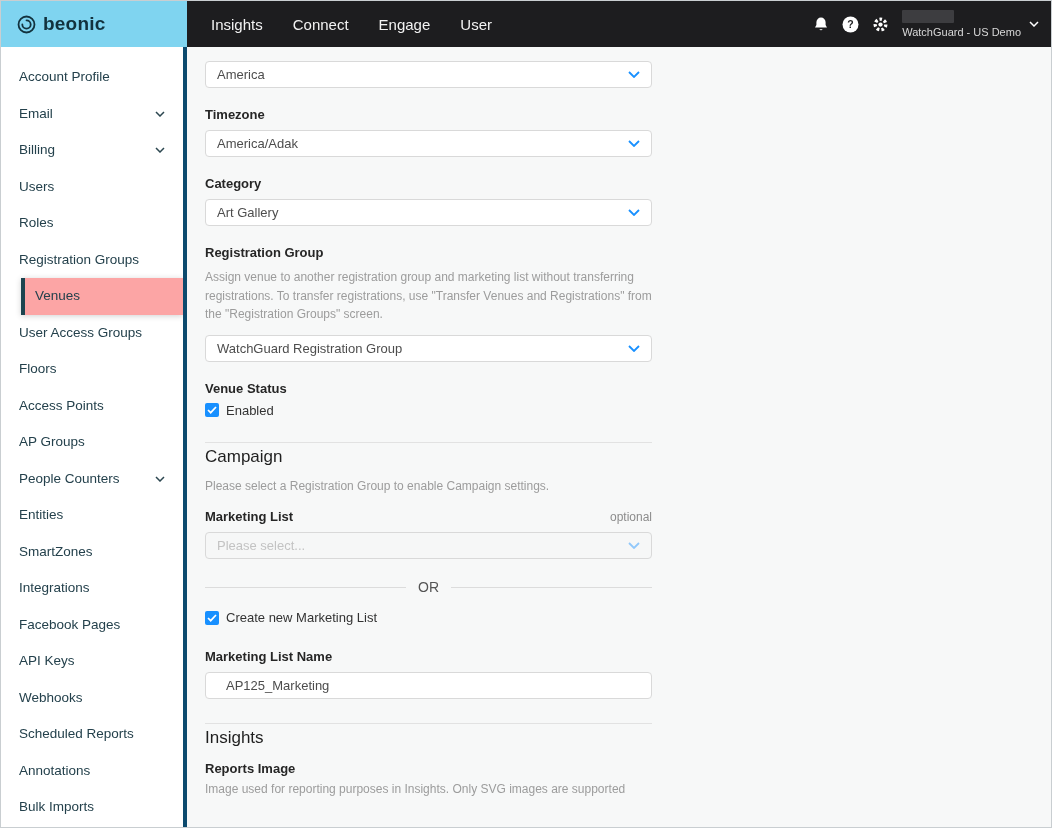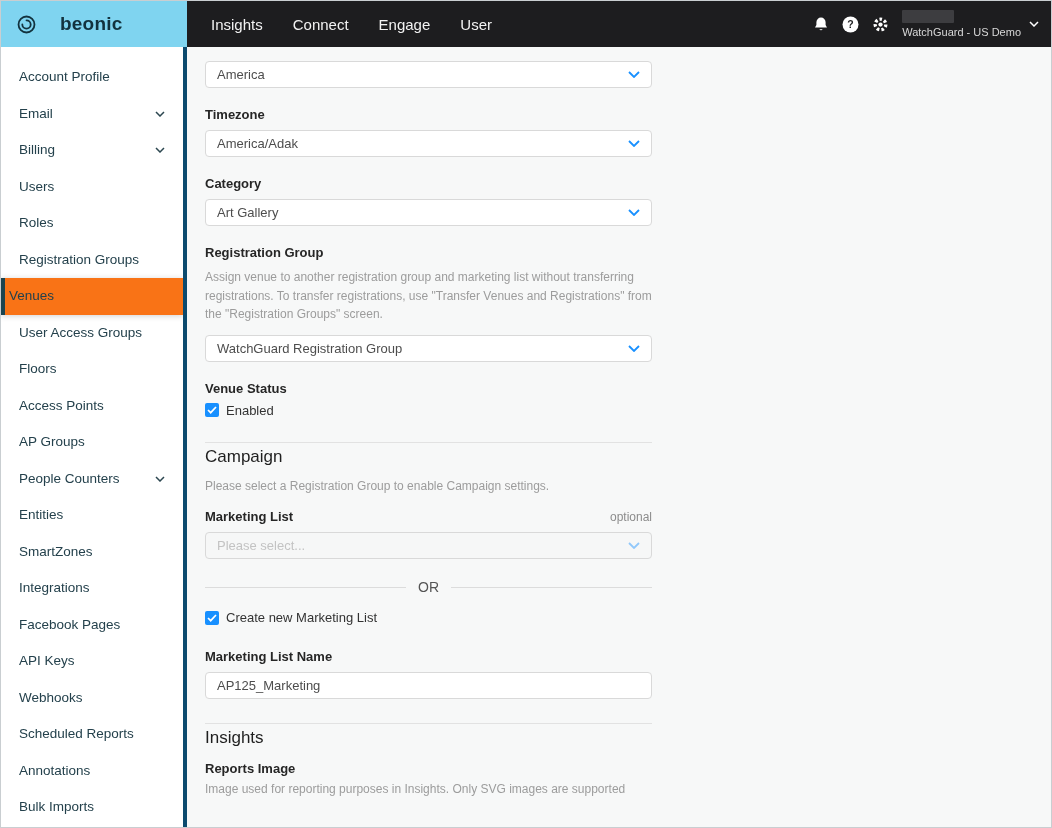--- a/index.html
+++ b/index.html
@@ -3,35 +3,35 @@
 <meta charset="utf-8">
 <style>
   * { margin:0; padding:0; box-sizing:border-box; }
   html,body { width:1052px; height:828px; }
   body { font-family:"Liberation Sans", sans-serif; background:#fff; }
 
   .app { width:1052px; height:828px; border:1px solid #c9ced1; display:flex; flex-direction:column; overflow:hidden; background:#f7f8f8; }
 
   
   .topbar { height:46px; flex:0 0 46px; background:var(--topbar-bg,#1d1d1f); display:flex; align-items:center; }
-  .brand { width:186px; height:100%; background:var(--brand-bg,#7fd4f0); display:flex; align-items:center; padding-left:16px; gap:24px; color:#12323e; font-size:19px; font-weight:bold; letter-spacing:.2px; }
+  .brand { width:186px; height:100%; background:var(--brand-bg,#7fd4f0); display:flex; align-items:center; padding-left:16px; gap:7px; color:#12323e; font-size:19px; font-weight:bold; letter-spacing:.2px; }
   .topnav { display:flex; gap:30px; margin-left:24px; }
   .topnav-item { color:#f2f2f2; font-size:15px; font-weight:500; cursor:pointer; }
   .topbar-right { margin-left:auto; display:flex; align-items:center; gap:13px; padding-right:12px; }
   .tb-icon { width:17px; height:17px; display:flex; align-items:center; justify-content:center; cursor:pointer; }
   .account { display:flex; align-items:center; gap:8px; cursor:pointer; }
   .account-col { display:flex; flex-direction:column; align-items:flex-start; }
   .redacted { width:52px; height:13px; background:#3d3d40; border-radius:1px; margin-bottom:3px; }
   .account-name { color:#d8d8d8; font-size:11px; white-space:nowrap; }
 
   
   .body { flex:1; display:flex; min-height:0; }
   .sidebar { width:186px; flex:0 0 186px; background:#fff; border-right:4px solid #0c4a6e; padding-top:12px; overflow:hidden; }
   .side-item { padding:10px 18px; font-size:13.5px; line-height:16.5px; color:#24414c; display:flex; align-items:center; justify-content:space-between; cursor:pointer; }
-  .side-item.active { background:#f97316; box-shadow:0 1px 6px rgba(0,0,0,.18); border-left:4px solid var(--sidebar-active-border,#1c444f); padding-left:4px; position:relative; z-index:2; }
+  .side-item.active { background:#fca5a5; box-shadow:0 1px 6px rgba(0,0,0,.18); border-left:4px solid var(--sidebar-active-border,#1c444f); padding-left:10px; position:relative; z-index:2;margin-left:20px; }
   .side-chev { display:flex; align-items:center; }
 
   .content { flex:1; padding:14px 0 0 18px; overflow:hidden; background:#f7f8f8; }
   .col { width:447px; }
 
   
   .select { height:27px; background:#fff; border:1px solid #d9d9d9; border-radius:4px; display:flex; align-items:center; justify-content:space-between; padding:0 11px; font-size:13px; color:#4d4d4d; cursor:pointer; }
   .select.disabled { background:#f6f7f7; color:#c3c3c3; cursor:default; }
   .chev path { stroke:var(--accent,#1890ff); }
   .select.disabled .chev { opacity:.45; }
@@ -44,21 +44,21 @@
   .label-row { display:flex; align-items:baseline; justify-content:space-between; margin:14px 0 8px; }
   .label-row .field-label { margin:0; }
   .optional { font-size:12px; color:#8c8c8c; }
 
   .checkbox-row { display:flex; align-items:center; font-size:13px; color:#333; cursor:pointer; margin-top:2px; }
   .checkbox { width:14px; height:14px; background:var(--accent,#1890ff); border-radius:2px; display:inline-flex; align-items:center; justify-content:center; margin-right:7px; }
 
   .or-divider { display:flex; align-items:center; gap:12px; margin:20px 0 15px; color:#555; font-size:14px; }
   .or-divider .line { flex:1; border-top:1px solid #dcdcdc; }
 
-  .text-input { width:100%; height:27px; background:#fff; border:1px solid #d9d9d9; border-radius:4px; padding:0 11px; font-size:13px; color:#4d4d4d; font-family:inherit; outline:none; }
+  .text-input { width:100%; height:27px; background:#fff; border:1px solid #d9d9d9; border-radius:4px; padding:0 20px; font-size:13px; color:#4d4d4d; font-family:inherit; outline:none; }
 
   .mt18 { margin-top:18px; }
 </style>
 </head>
 <body>
 
 <div class="app">
 
   <header class="topbar">
     <div class="brand">

